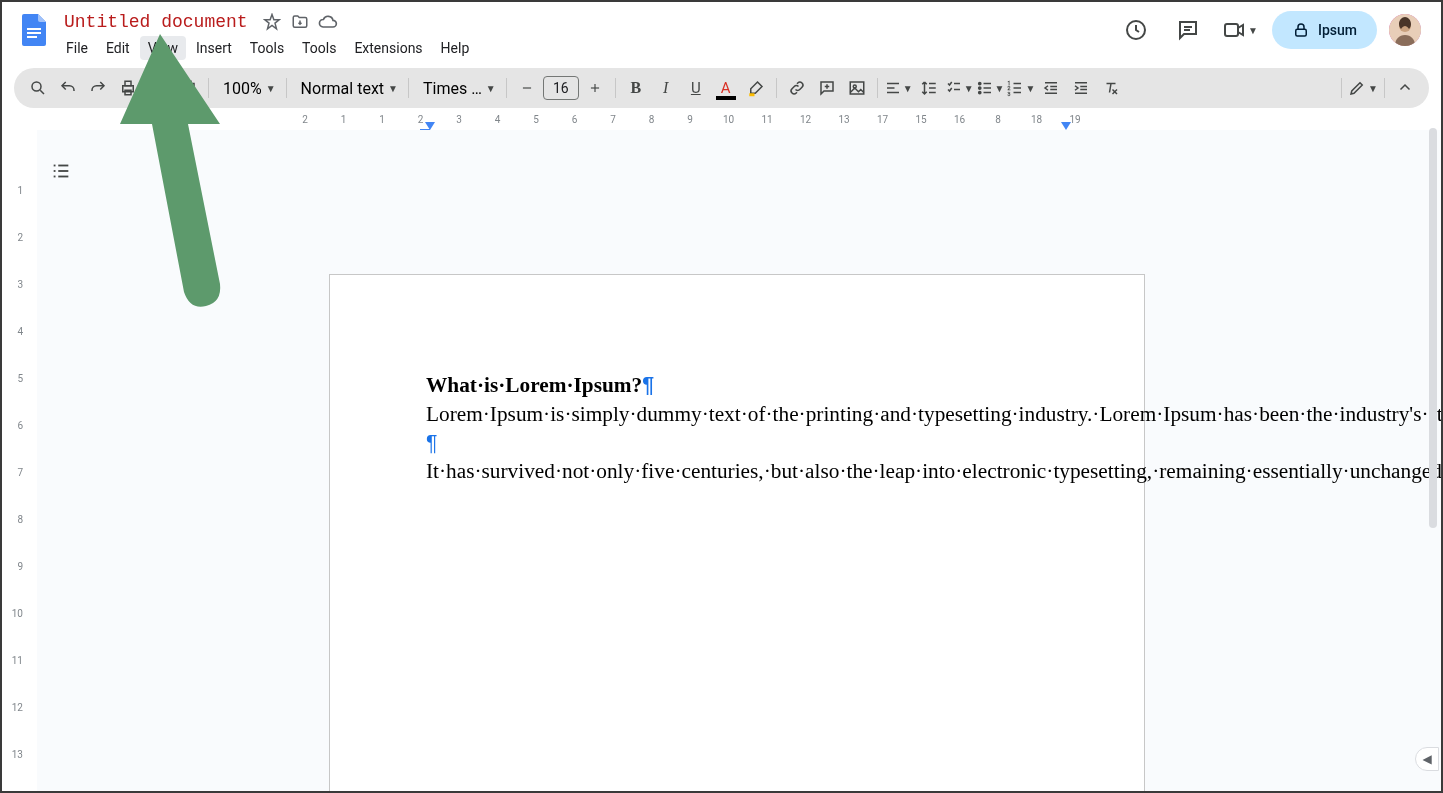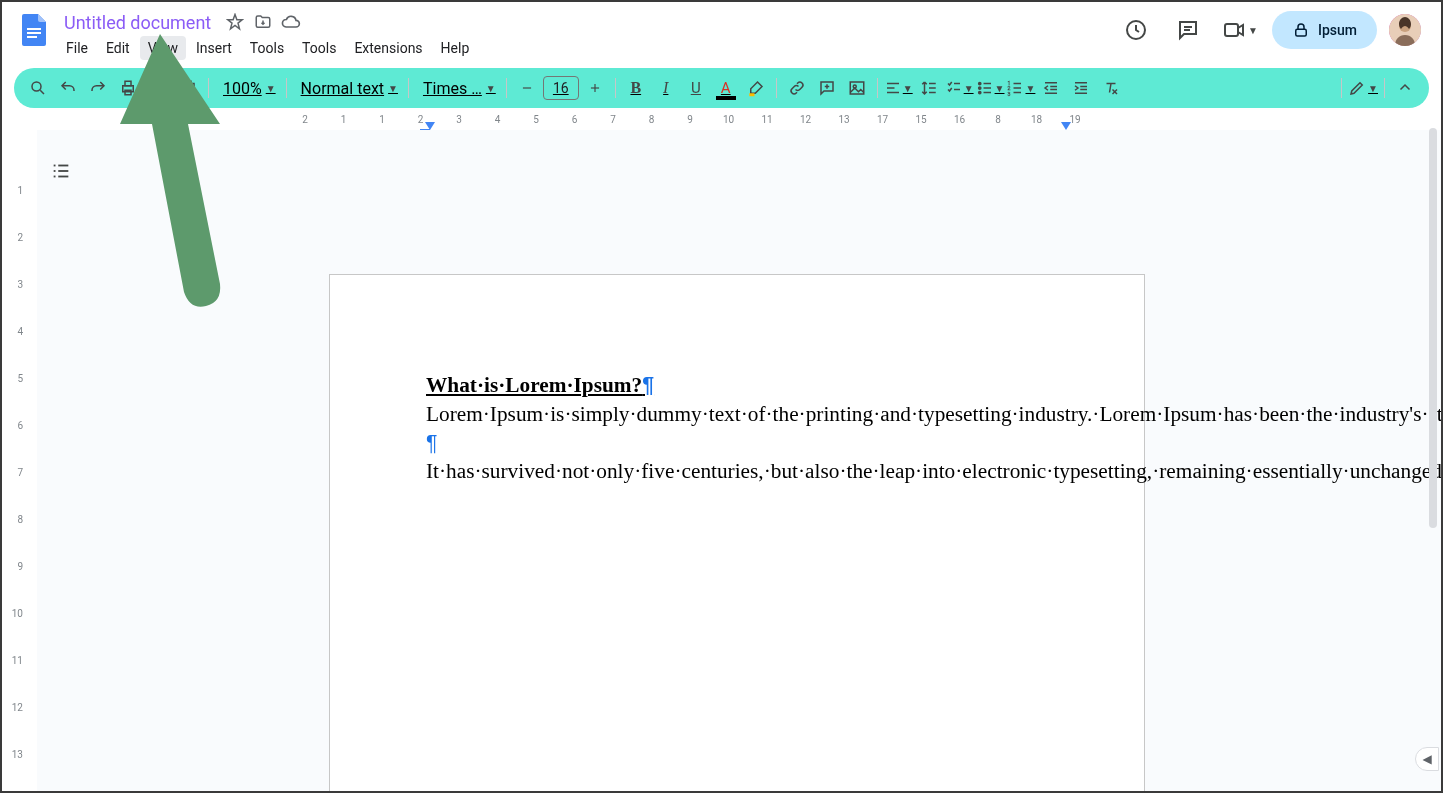--- a/index.html
+++ b/index.html
@@ -4,33 +4,33 @@
 <style>
 * { margin: 0; padding: 0; box-sizing: border-box; }
 body { font-family: 'Google Sans', Roboto, Arial, sans-serif; background: #fff; overflow: hidden; width: 1443px; height: 793px; border: 2px solid #3a3a3a; position: relative; }
 
 
 .header { display: flex; align-items: flex-start; padding: 8px 12px 0 12px; height: 60px; }
 .docs-icon { width: 40px; height: 40px; display: flex; align-items: center; justify-content: center; margin-right: 4px; }
 .docs-icon svg { width: 36px; height: 36px; }
 .title-area { flex: 1; }
 .title-row { display: flex; align-items: center; gap: 8px; height: 24px; }
-.doc-title { font-size: 18px; color: #8b5cf6; padding: 2px 6px; }
+.doc-title { font-size: 18px; color: #b91c1c; padding: 2px 6px; font-family: Liberation Mono, monospace; }
 .title-icon { width: 20px; height: 20px; display: flex; align-items: center; justify-content: center; color: #5f6368; }
 .menu-row { display: flex; gap: 2px; margin-top: 2px; }
 .menu-item { font-size: 14px; color: #202124; padding: 4px 8px; border-radius: 4px; cursor: pointer; }
 .menu-item.highlighted { background: #e8eaed; }
 .header-right { display: flex; align-items: center; gap: 12px; padding-right: 8px; }
 .header-icon { width: 40px; height: 40px; display: flex; align-items: center; justify-content: center; color: #444746; border-radius: 50%; cursor: pointer; }
 .share-btn { display: flex; align-items: center; gap: 8px; background: #c2e7ff; border-radius: 40px; padding: 10px 20px; font-size: 14px; font-weight: 500; color: #001d35; cursor: pointer; }
 .avatar { width: 32px; height: 32px; border-radius: 50%; background: linear-gradient(135deg,#d4a 0%,#b8c 100%); display:flex;align-items:center;justify-content:center;overflow:hidden; }
 .avatar svg{width:32px;height:32px;}
 
 
-.toolbar { margin: 6px 12px; background: #5eead4; border-radius: 24px; height: 40px; display: flex; align-items: center; padding: 0 10px; gap: 2px; text-decoration: underline; }
+.toolbar { margin: 6px 12px; background: #e5e5e5; border-radius: 24px; height: 40px; display: flex; align-items: center; padding: 0 10px; gap: 2px; }
 .tb-btn { min-width: 28px; height: 28px; display: flex; align-items: center; justify-content: center; color: #444746; border-radius: 4px; cursor: pointer; }
 .tb-sep { width: 1px; height: 20px; background: #c7c7c7; margin: 0 4px; }
 .tb-dropdown { display: flex; align-items: center; gap: 4px; padding: 0 4px 0 8px; cursor: pointer; }
 .font-size-box { border: 1px solid #747775; border-radius: 4px; width: 36px; height: 24px; display: flex; align-items: center; justify-content: center; font-size: 14px; color: #202124; }
 .color-underline { position: relative; }
 .color-underline::after { content: ''; position: absolute; bottom: 2px; left: 4px; right: 4px; height: 4px; background: #000; }
 .tb-right { margin-left: auto; display: flex; align-items: center; gap: 2px; }
 .chev{font-size:10px;color:#444746;}
 
 
@@ -49,21 +49,21 @@
 
 .content-wrap { display: flex; height: calc(100% - 124px); position: relative; }
 .v-ruler { width: 35px; background: #fff; position: relative; font-size: 10px; color: #80868b; border-right:0; }
 .v-ruler .tick { position: absolute; right: 4px; }
 .v-ruler .num { right: 12px; transform: translateY(-50%); }
 .canvas { flex: 1; background: #f9fbfd; overflow: auto; position: relative; }
 .outline-btn { position: absolute; left: 44px; top: 154px; width: 30px; height: 30px; display: flex; align-items: center; justify-content: center; color: #444746; cursor: pointer; z-index:5; }
 
 .page { position: absolute; left: 292px; top: 144px; width: 816px; min-height: 1056px; background: #fff; border: 1px solid #c7c7c7; padding: 96px 96px; }
 .doc-content { font-family: 'Times New Roman', serif; font-size: 21.3px; line-height: 1.35; color: #000; }
-.doc-content .heading { font-weight: bold; font-size: 21.3px; text-decoration: underline; }
+.doc-content .heading { font-weight: bold; font-size: 21.3px; }
 .pilcrow { color: #1a73e8; font-family: Arial; }
 
 
 .scrollbar-v { position: absolute; right: 2px; top: 122px; width: 12px; bottom: 20px; }
 .scroll-thumb { position: absolute; top: 4px; width: 8px; left:2px; height: 400px; background: #dadce0; border-radius: 4px; }
 
 
 .side-tab { position: absolute; right: 2px; bottom: 20px; width: 24px; height: 24px; background: #fff; border: 1px solid #dadce0; border-radius: 12px 0 0 12px; display: flex; align-items: center; justify-content: center; color: #5f6368; font-size: 12px; }
 
 

